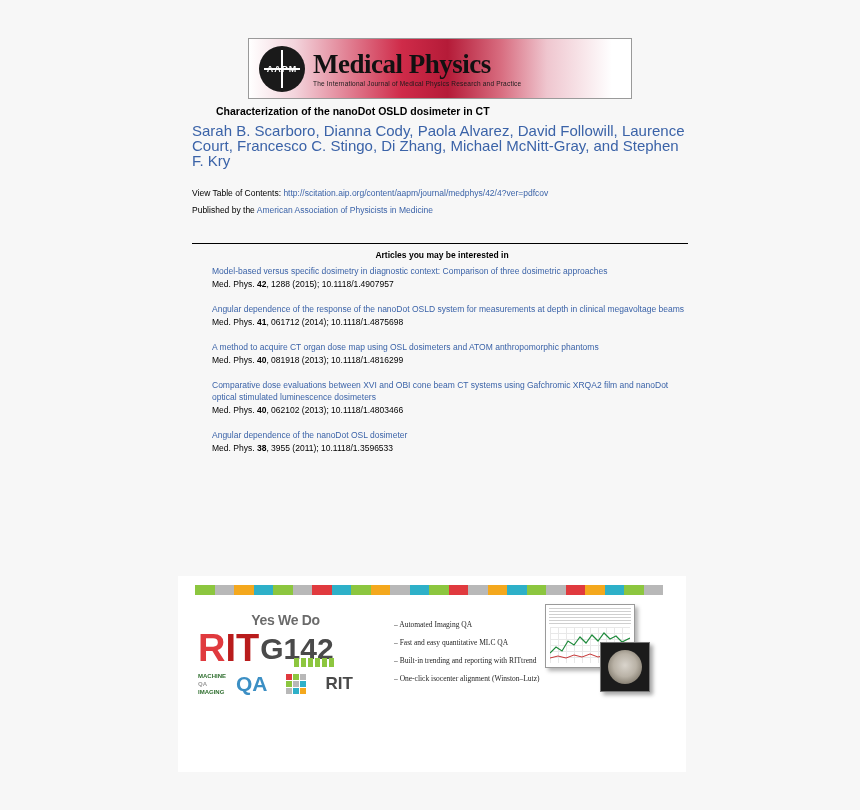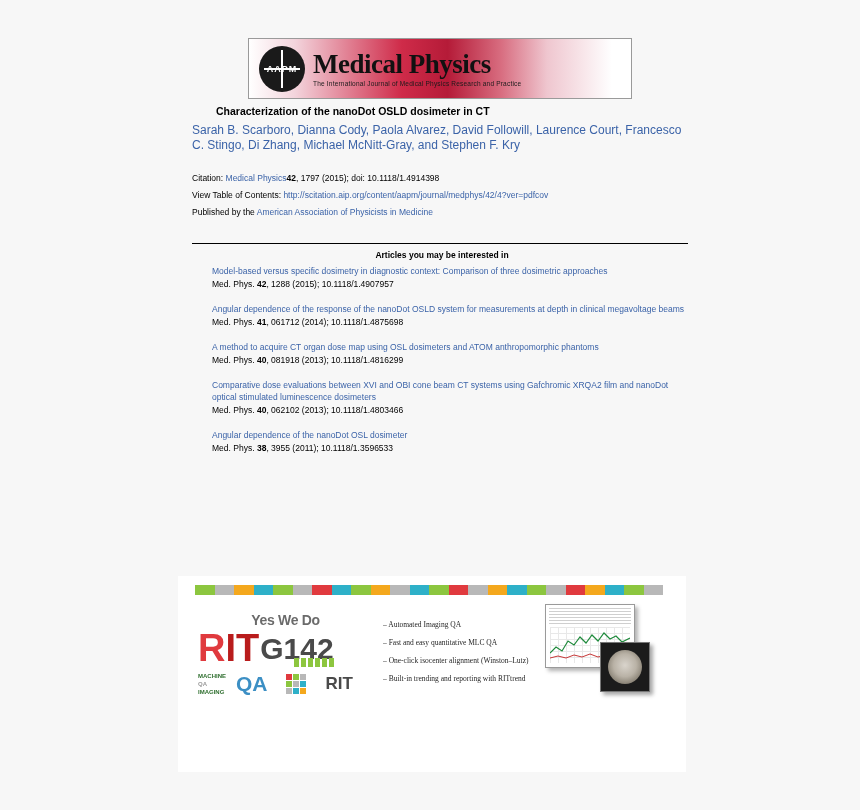--- a/index.html
+++ b/index.html
@@ -118,21 +118,21 @@
   }
   .art-title {
     font-size: 10.5px;
     font-weight: bold;
     color: #000;
     line-height: 14px;
     margin-bottom: 5px;
     margin-left: 24px;
   }
   .authors {
-    font-size: 12px;
+    font-size: 15px;
     line-height: 15px;
     color: #000;
   }
   .authors a, .link {
     color: #3b63a8;
     text-decoration: none;
   }
   .citation-block {
     margin-top: 17px;
     font-size: 8.5px;
@@ -296,21 +296,21 @@
   }
   .rit-grid i { display: block; }
   .rit-word {
     font-size: 17px;
     font-weight: bold;
     color: #4a4a4a;
     line-height: 18px;
   }
   .ad-bullets {
     position: absolute;
-    left: 205px;
+    left: 216px;
     top: 40px;
     width: 160px;
     font-size: 7.5px;
     line-height: 18px;
     color: #262626;
     font-family: "Liberation Serif", serif;
   }
   .ad-bullets div { white-space: nowrap; }
   .ad-chart {
     position: absolute;
@@ -376,24 +376,20 @@
         <div class="mast-sub">The International Journal of Medical Physics Research and Practice</div>
       </div>
     </div>
   </div>
 
   <div class="article">
     <div class="art-title">Characterization of the nanoDot OSLD dosimeter in CT</div>
     <div class="authors"><span class="link">Sarah B. Scarboro, Dianna Cody, Paola Alvarez, David Followill, Laurence Court, Francesco C. Stingo, Di Zhang, Michael McNitt-Gray, and Stephen F. Kry</span></div>
 
     <div class="citation-block">
-      <div class="ln">
-        <span>Citation:</span>
-        <span class="journal-em">Medical Physics</span><span class="bold">42</span><span>, 1797 (2015); doi: 10.1118/1.4914398</span>
-      </div>
       <div class="ln">
         <span>View Table of Contents:</span>
         <span class="link">http://scitation.aip.org/content/aapm/journal/medphys/42/4?ver=pdfcov</span>
       </div>
       <div class="ln">
         <span>Published by the</span>
         <span class="link">American Association of Physicists in Medicine</span>
       </div>
     </div>
   </div>
@@ -508,22 +504,22 @@
             <i style="background: rgb(46, 176, 200);"></i>
             <i style="background: rgb(244, 168, 29);"></i>
           </div>
         <div class="rit-word">RIT</div>
       </div>
     </div>
 
     <div class="ad-bullets">
       <div>– Automated Imaging QA</div>
       <div>– Fast and easy quantitative MLC QA</div>
+      <div>– Built-in trending and reporting with RITtrend</div>
       <div>– One-click isocenter alignment (Winston–Lutz)</div>
-      <div>– Built-in trending and reporting with RITtrend</div>
     </div>
 
     <div class="ad-chart">
       <div class="ch-lines"></div>
       <div class="ch-plot">
         <svg width="100%" height="100%" viewBox="0 0 80 36" preserveAspectRatio="none">
           <polyline points="0,26 6,20 12,24 18,14 24,18 30,10 36,16 42,8 48,14 54,6 60,12 66,9 72,15 80,11" fill="none" stroke="#1f8a3c" stroke-width="1.2"></polyline>
           <polyline points="0,31 8,29 16,31 24,28 32,30 40,27 48,30 56,28 64,30 72,29 80,31" fill="none" stroke="#c02020" stroke-width="0.9"></polyline>
         </svg>
       </div>

